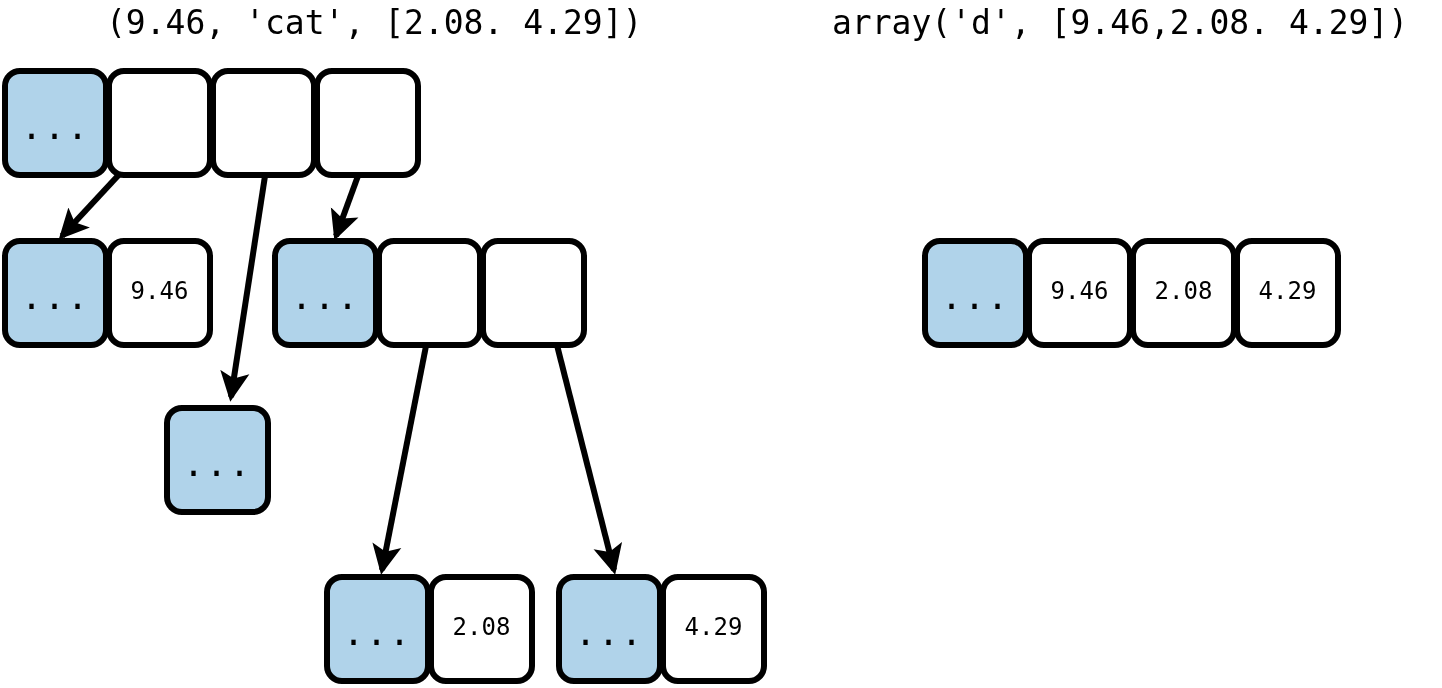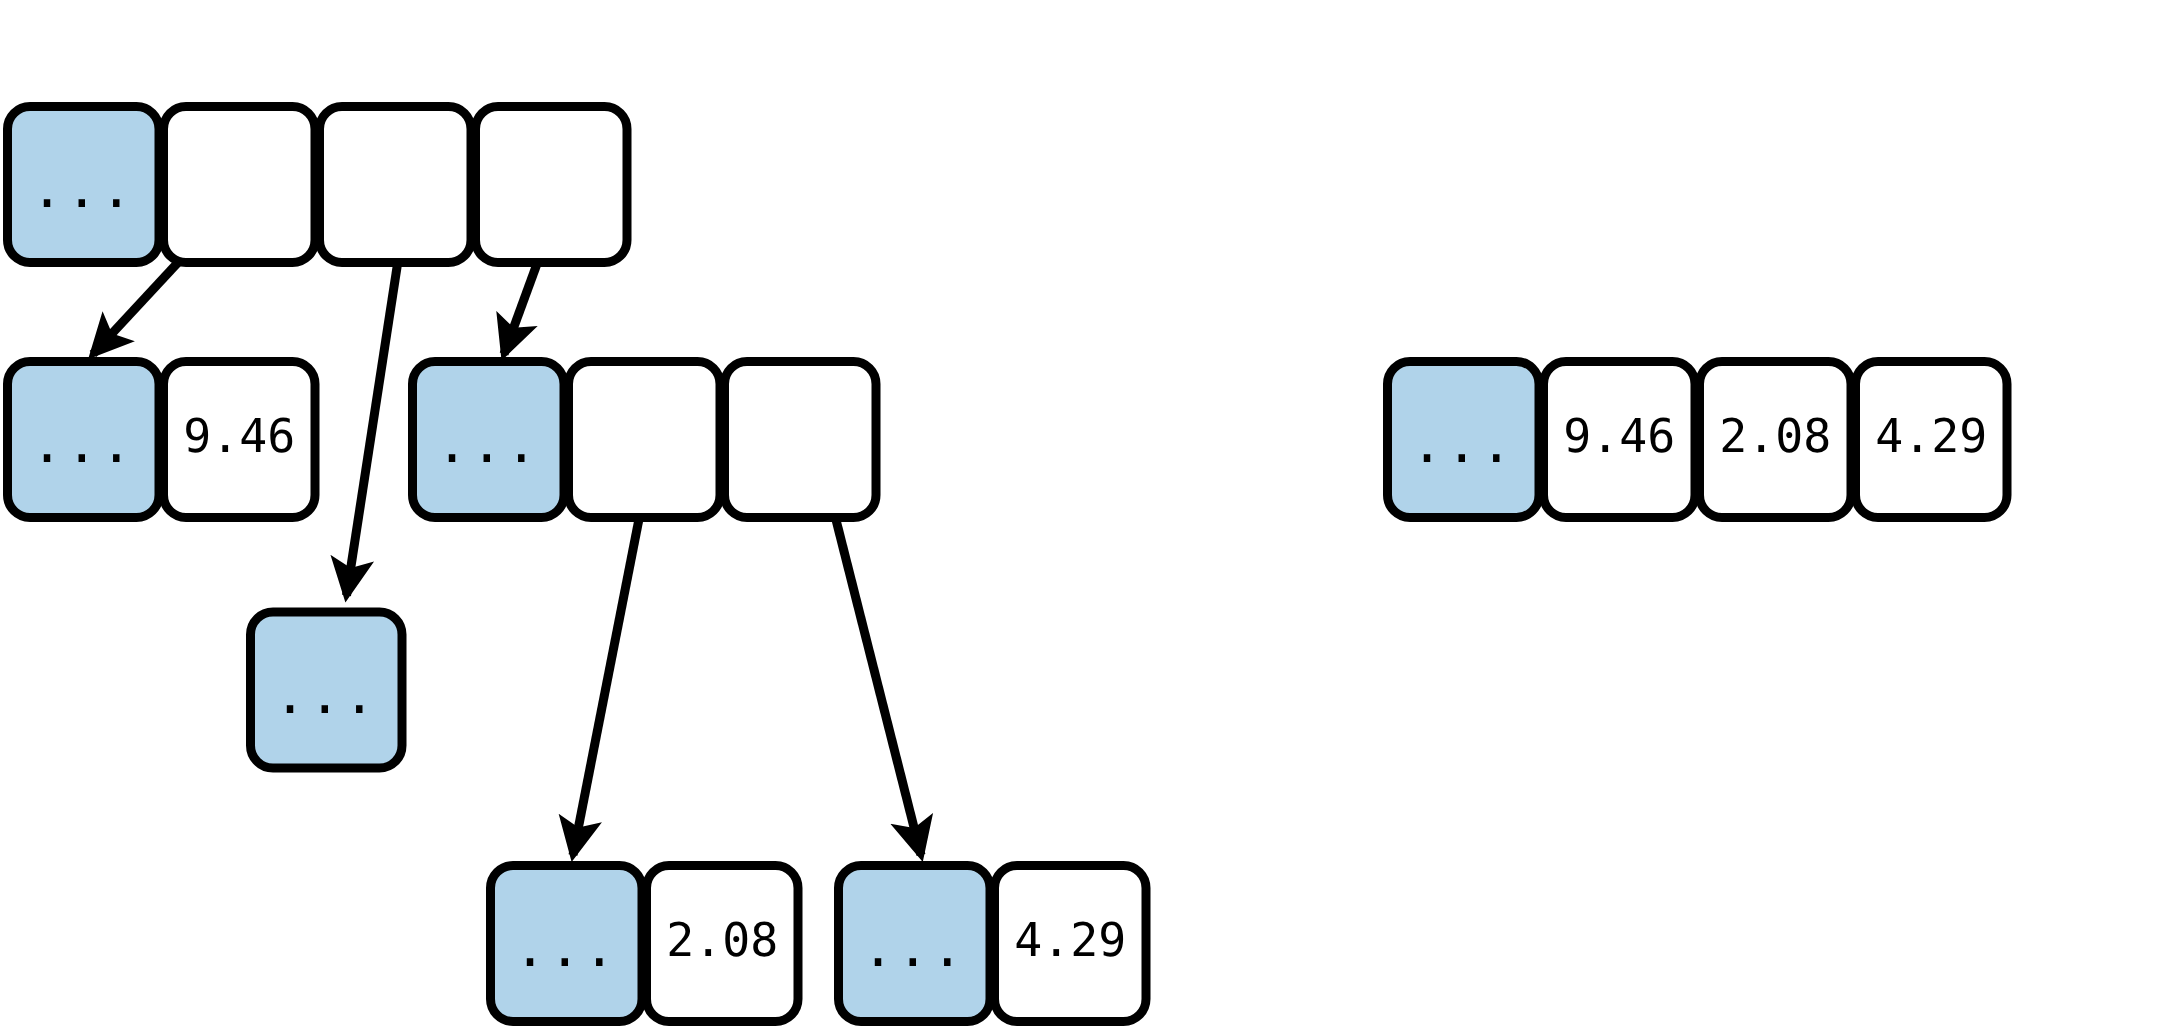--- a/index.html
+++ b/index.html
@@ -38,21 +38,21 @@
     box-sizing: border-box;
     width: 107px;
     height: 110px;
     border: 6px solid #000000;
     border-radius: 18px;
     background: #ffffff;
     display: flex;
     align-items: center;
     justify-content: center;
     font-family: "DejaVu Sans Mono", monospace;
-    font-size: 31px;
+    font-size: 24px;
     color: #000000;
     margin-right: -3px;
     position: relative;
   }
   .cell:last-child { margin-right: 0; }
   .cell.blue { background: #b0d3ea; }
   .cell.ptr {
     font-size: 35px;
     letter-spacing: 2px;
   }
@@ -70,21 +70,23 @@
     width: 1442px;
     height: 688px;
     pointer-events: none;
   }
 </style>
 </head>
 <body>
 
 <div id="canvas">
 
+  <div class="title" id="title-left">(9.46, 'cat', [2.08. 4.29])</div>
 
+  <div class="title" id="title-right">array('d', [9.46,2.08. 4.29])</div>
 
   <svg id="arrows" viewBox="0 0 1442 688" xmlns="http://www.w3.org/2000/svg">
     <defs>
       <marker id="ah" markerWidth="5.2" markerHeight="5.2" refX="4.2" refY="2.6" orient="auto" markerUnits="strokeWidth">
         <path d="M0,0.15 L5,2.6 L0,5.05 L1.1,2.6 Z" fill="#000000"></path>
       </marker>
     </defs>
     <g id="arrow-group" stroke="#000000" stroke-width="6" fill="none" stroke-linecap="butt">
         <line x1="166" y1="124" x2="62" y2="236" marker-end="url(#ah)"></line>
         <line x1="273" y1="124" x2="231" y2="397" marker-end="url(#ah)"></line>

